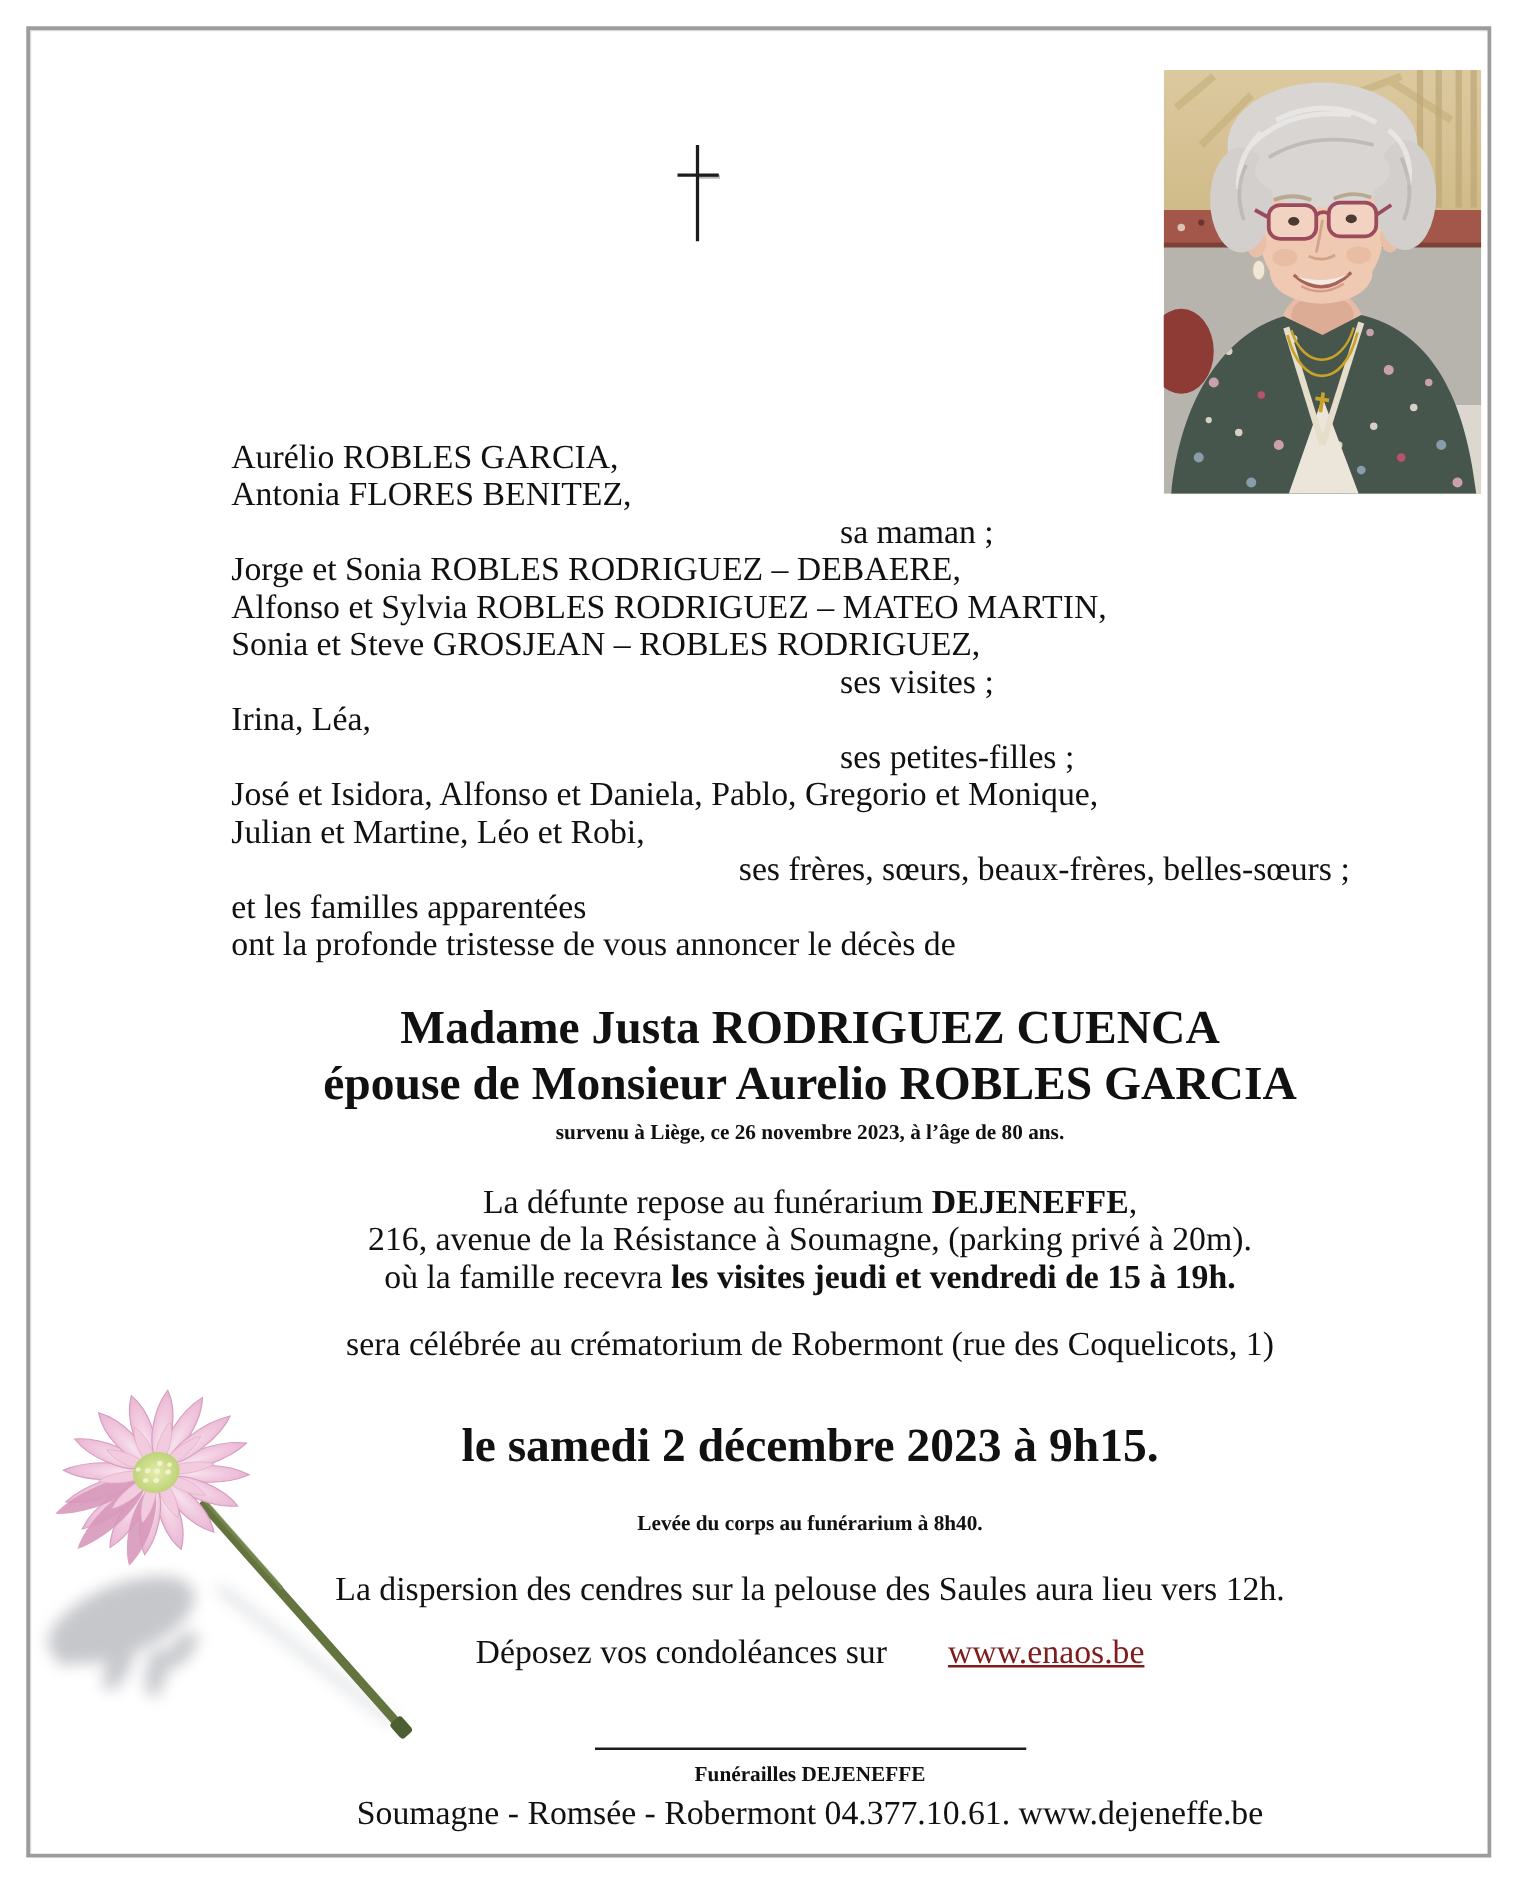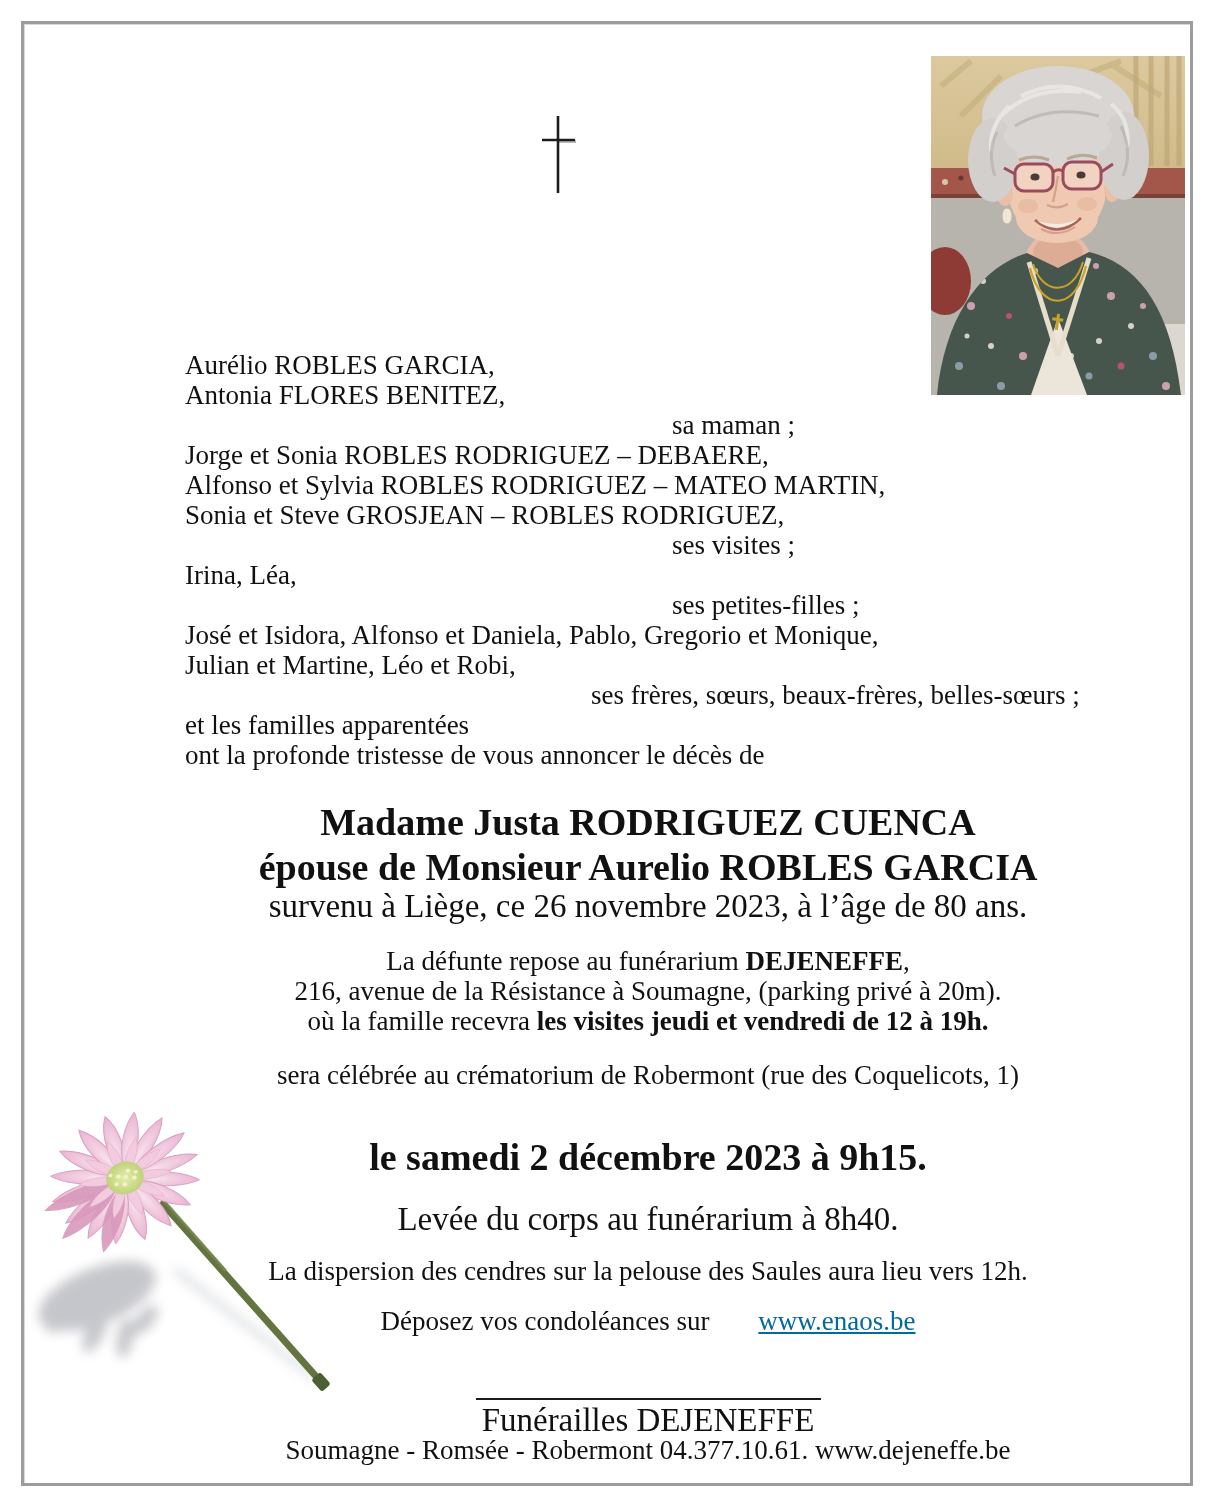--- a/index.html
+++ b/index.html
@@ -20,41 +20,41 @@
     position:absolute;left:185px;top:350px;width:920px;
     font-size:27px;line-height:30px;
   }
   .fam-line{height:30px;white-space:nowrap;}
   .fam-line.rel{padding-left:487px;}
   .fam-line.rel-wide{padding-left:406px;}
 
   .cblock{position:absolute;left:105px;width:1086px;text-align:center;white-space:nowrap;}
   .t-big{font-size:38px;font-weight:bold;line-height:45px;}
   .t-med{font-size:27px;line-height:30px;}
-  .t-med-b{font-size:33px;font-weight:normal;line-height:30px;}
+  .t-med-b{font-size:17px;font-weight:bold;line-height:30px;}
   .t-date{font-size:38px;font-weight:bold;line-height:40px;}
   .b{font-weight:bold;}
 
   #title1{top:800px;}
   #title2{top:845px;}
   #death-line{top:891px;}
   #repose{top:946px;}
   #liturgy{top:1060px;}
   #cer-date{top:1137px;}
   #levee{top:1204px;}
   #dispersion{top:1256px;}
   #condolences{top:1306px;}
   #footer-rule{top:1398px;}
   #footer-name{top:1405px;}
   #footer-info{top:1435px;}
 
   .rule{
     width:345px;margin:0 auto;border-top:2px solid #1c1c1c;height:0;
   }
-  .link{color:#0369a1;text-decoration:underline;cursor:pointer;margin-left:42px;}
+  .link{color:#7f1d1d;text-decoration:underline;cursor:pointer;margin-left:42px;}
 </style>
 </head>
 <body>
 
 <div class="frame"></div>
 
 <div class="cross-wrap">
   <svg width="44" height="88" viewBox="0 0 44 88">
     <line x1="23" y1="31.5" x2="40" y2="31.5" stroke="#bbbbbb" stroke-width="3"></line>
     <line x1="22" y1="6" x2="22" y2="83" stroke="#1c1c1c" stroke-width="2.6"></line>
@@ -178,21 +178,21 @@
   <div class="fam-line">ont la profonde tristesse de vous annoncer le décès de</div>
 </div>
 
 <div id="title1" class="cblock t-big">Madame Justa RODRIGUEZ CUENCA</div>
 <div id="title2" class="cblock t-big">épouse de Monsieur Aurelio ROBLES GARCIA</div>
 <div id="death-line" class="cblock t-med-b">survenu à Liège, ce 26 novembre 2023, à l’âge de 80 ans.</div>
 
 <div id="repose" class="cblock t-med">
   <div><span>La défunte repose au funérarium </span><span class="b">DEJENEFFE</span><span>,</span></div>
   <div>216, avenue de la Résistance à Soumagne, (parking privé à 20m).</div>
-  <div><span>où la famille recevra </span><span class="b">les visites jeudi et vendredi de 12 à 19h.</span></div>
+  <div><span>où la famille recevra </span><span class="b">les visites jeudi et vendredi de 15 à 19h.</span></div>
 </div>
 
 <div id="liturgy" class="cblock t-med">
   <div>sera célébrée au crématorium de Robermont (rue des Coquelicots, 1)</div>
 </div>
 
 <div id="cer-date" class="cblock t-date">le samedi 2 décembre 2023 à 9h15.</div>
 <div id="levee" class="cblock t-med-b">Levée du corps au funérarium à 8h40.</div>
 <div id="dispersion" class="cblock t-med">La dispersion des cendres sur la pelouse des Saules aura lieu vers 12h.</div>
 

